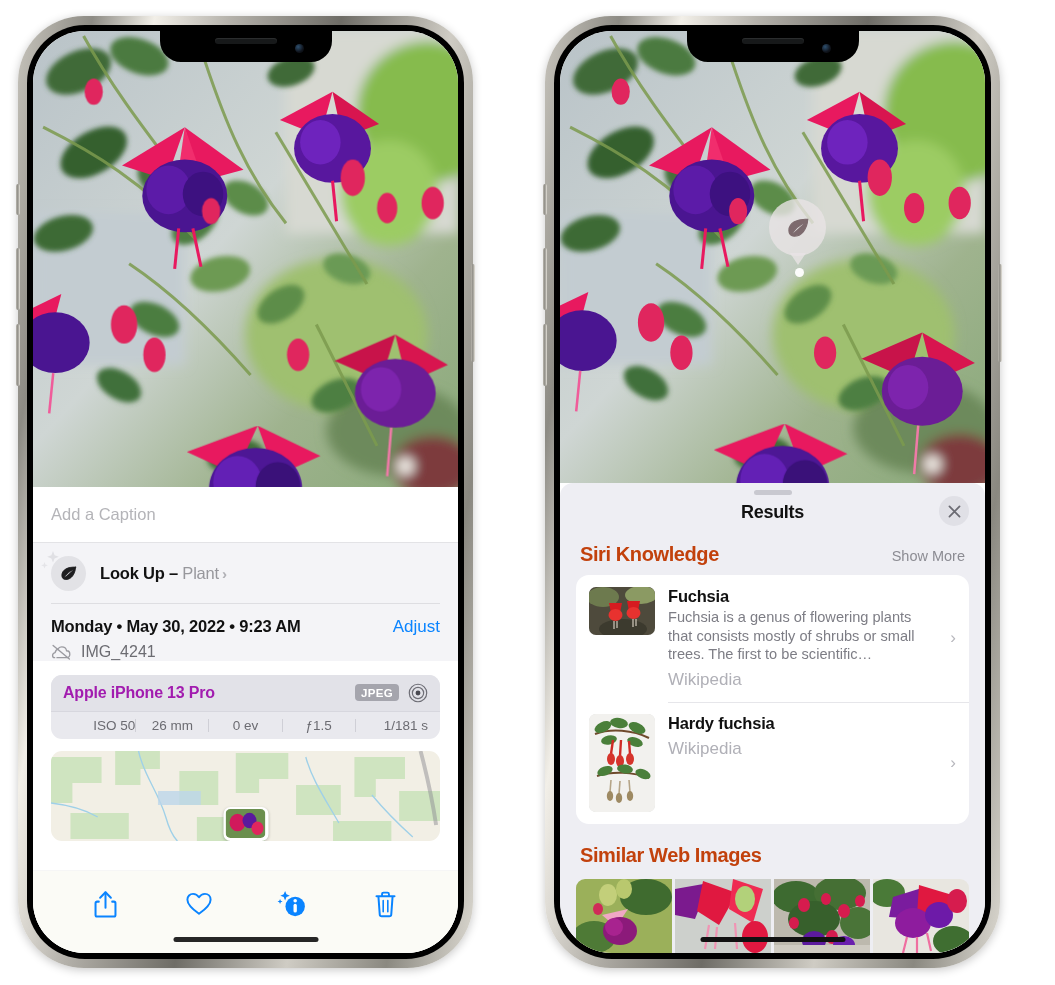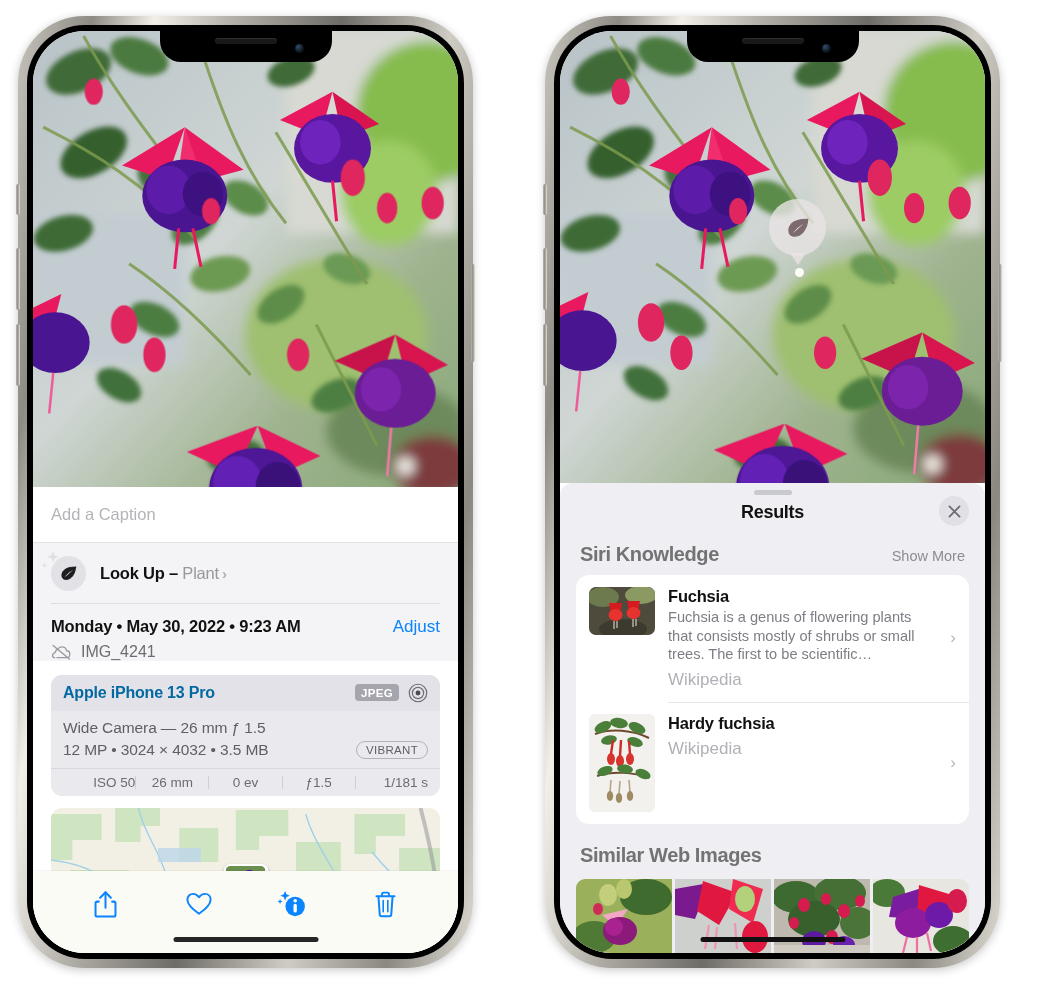--- a/index.html
+++ b/index.html
@@ -114,21 +114,21 @@
   .meta-file { display: flex; align-items: center; gap: 9px; margin-top: 6px; font-size: 16px; color: #6c6c72; }
 
   .exif-card {
     margin: 14px 18px 0;
     background: #e9e9ee; border-radius: 11px; overflow: hidden;
   }
   .exif-head {
     display: flex; align-items: center; justify-content: space-between;
     padding: 8px 12px; background: #e2e2e8;
   }
-  .exif-model { font-size: 16px; font-weight: 700; color: #0369a1; letter-spacing: -.2px; }
+  .exif-model { font-size: 16px; font-weight: 700; color: #a21caf; letter-spacing: -.2px; }
   .exif-right { display: flex; align-items: center; gap: 9px; }
   .jpeg-chip {
     background: #a5a5ad; color: #fff; font-size: 11.5px; font-weight: 700;
     padding: 2.5px 6px; border-radius: 4px; letter-spacing: .3px;
   }
   .hdr-icon { width: 20px; height: 20px; }
   .exif-body { padding: 8px 12px 9px; }
   .exif-l { font-size: 15.5px; color: #5f5f66; letter-spacing: -.1px; }
   .exif-l2 { display: flex; align-items: center; justify-content: space-between; margin-top: 4px; }
   .vibrant {
@@ -173,21 +173,21 @@
   .results-title { font-size: 18px; font-weight: 700; color: #111; letter-spacing: -.3px; }
   .close-btn {
     position: absolute; right: 16px; top: 1px;
     width: 30px; height: 30px; border-radius: 50%;
     background: #e0e0e6; display: flex; align-items: center; justify-content: center;
   }
   .sec-head {
     display: flex; align-items: baseline; justify-content: space-between;
     padding: 20px 20px 9px;
   }
-  .sec-title { font-size: 20px; font-weight: 700; color: #737373; letter-spacing: -.4px; }
+  .sec-title { font-size: 20px; font-weight: 700; color: #c2410c; letter-spacing: -.4px; }
   .show-more { font-size: 14.5px; color: #8c8c93; }
   .kcard { background: #fff; border-radius: 13px; margin: 0 16px; overflow: hidden; }
   .krow { display: flex; gap: 13px; padding: 12px 13px; align-items: flex-start; }
   .kthumb { flex: 0 0 auto; border-radius: 7px; overflow: hidden; background: #ddd; }
   .kthumb.a { width: 66px; height: 48px; }
   .kthumb.b { width: 66px; height: 98px; }
   .kbody { flex: 1; min-width: 0; }
   .ktitle { font-size: 16.5px; font-weight: 700; color: #111; letter-spacing: -.2px; }
   .kdesc { font-size: 14.6px; color: #7d7d85; line-height: 1.27; margin-top: 2px; }
   .ksrc { font-size: 17px; color: #b0b0b7; margin-top: 6px; }
@@ -389,27 +389,20 @@
           <div class="exif-card">
             <div class="exif-head">
               <div class="exif-model">Apple iPhone 13 Pro</div>
               <div class="exif-right">
                 <span class="jpeg-chip">JPEG</span>
                 <svg class="hdr-icon" viewBox="0 0 22 22">
                   <circle cx="11" cy="11" r="9.6" fill="none" stroke="#6e6e76" stroke-width="1.3"></circle>
                   <circle cx="11" cy="11" r="6.2" fill="none" stroke="#6e6e76" stroke-width="1.3"></circle>
                   <circle cx="11" cy="11" r="2.7" fill="#4a4a52"></circle>
                 </svg>
-              </div>
-            </div>
-            <div class="exif-body">
-              <div class="exif-l">Wide Camera — 26 mm ƒ 1.5</div>
-              <div class="exif-l2">
-                <div class="exif-l">12 MP  •  3024 × 4032  •  3.5 MB</div>
-                <div class="vibrant">VIBRANT</div>
               </div>
             </div>
             <div class="exif-stats">
               <div class="stat">ISO 50</div>
               <div class="vbar"></div>
               <div class="stat">26 mm</div>
               <div class="vbar"></div>
               <div class="stat">0 ev</div>
               <div class="vbar"></div>
               <div class="stat">ƒ1.5</div>

